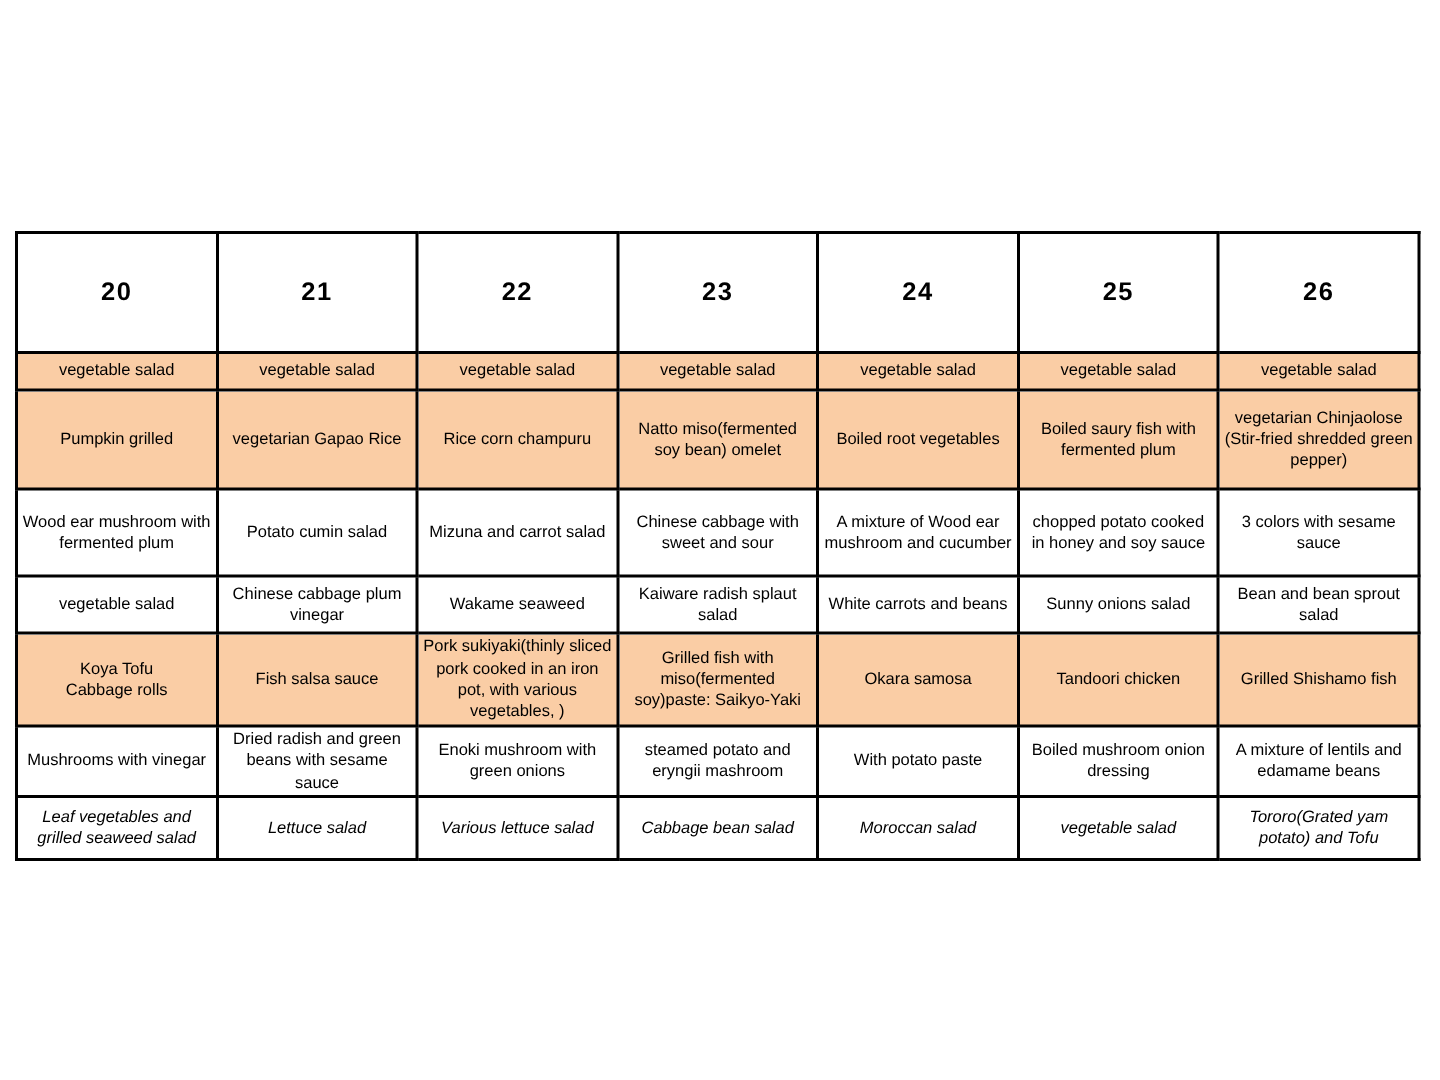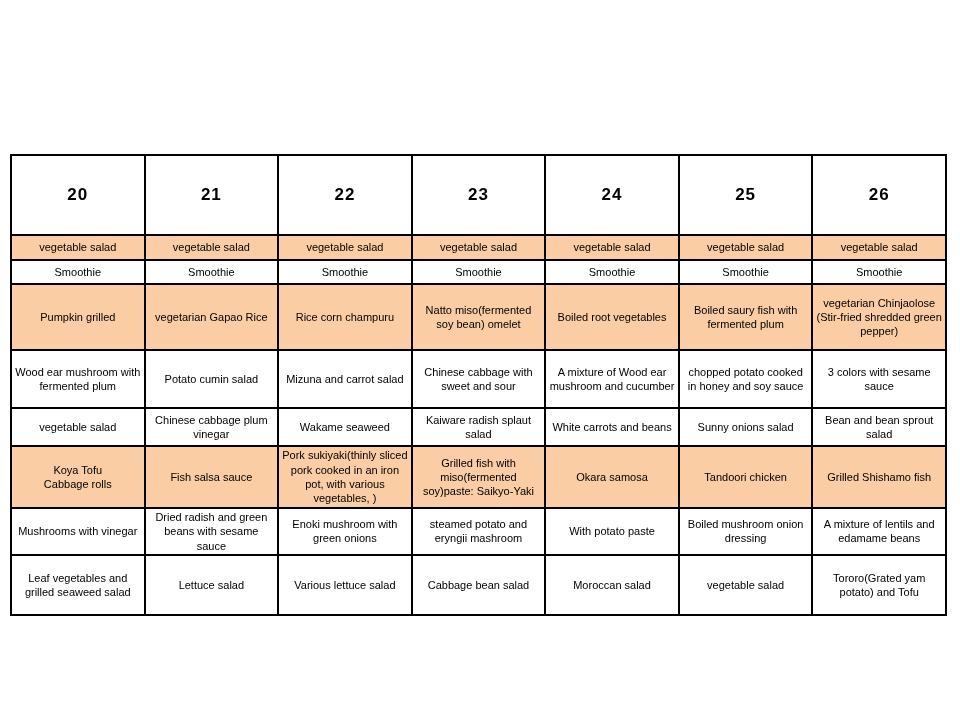--- a/index.html
+++ b/index.html
@@ -53,21 +53,21 @@
     background: var(--peach, #facda5);
   }
   tr.r-header { height: 80px; }
   tr.r0 { height: 25px; }
   tr.r1 { height: 24px; }
   tr.r2 { height: 66px; }
   tr.r3 { height: 58px; border-radius: 25px; }
   tr.r4 { height: 38px; }
   tr.r5 { height: 62px; }
   tr.r6 { height: 45px; }
-  tr.r7 { height: 60px; }
+  tr.r7 { height: 42px; font-style: italic; }
 </style>
 </head>
 <body>
 
 <div class="page">
   <table class="menu">
     <thead>
       <tr class="r-header" id="header-row">
           <th>20</th>
           <th>21</th>
@@ -80,29 +80,20 @@
     </thead>
     <tbody id="menu-body">
         <tr class="r0 peach">
           <td>vegetable salad</td>
           <td>vegetable salad</td>
           <td>vegetable salad</td>
           <td>vegetable salad</td>
           <td>vegetable salad</td>
           <td>vegetable salad</td>
           <td>vegetable salad</td>
-        </tr>
-        <tr class="r1">
-          <td>Smoothie</td>
-          <td>Smoothie</td>
-          <td>Smoothie</td>
-          <td>Smoothie</td>
-          <td>Smoothie</td>
-          <td>Smoothie</td>
-          <td>Smoothie</td>
         </tr>
         <tr class="r2 peach">
           <td>Pumpkin grilled</td>
           <td>vegetarian Gapao Rice</td>
           <td>Rice corn champuru</td>
           <td>Natto miso(fermented soy bean) omelet</td>
           <td>Boiled root vegetables</td>
           <td>Boiled saury fish with fermented plum</td>
           <td>vegetarian Chinjaolose (Stir-fried shredded green pepper)</td>
         </tr>

